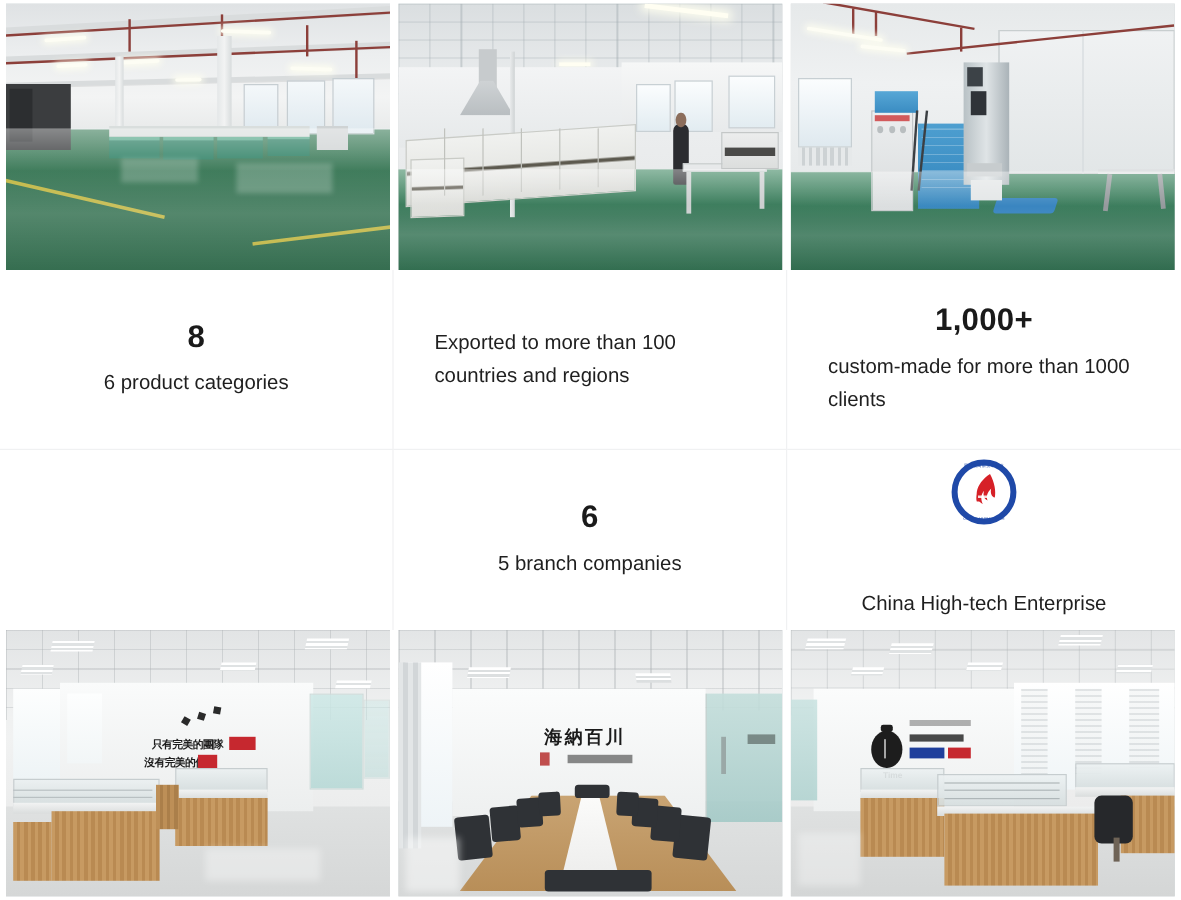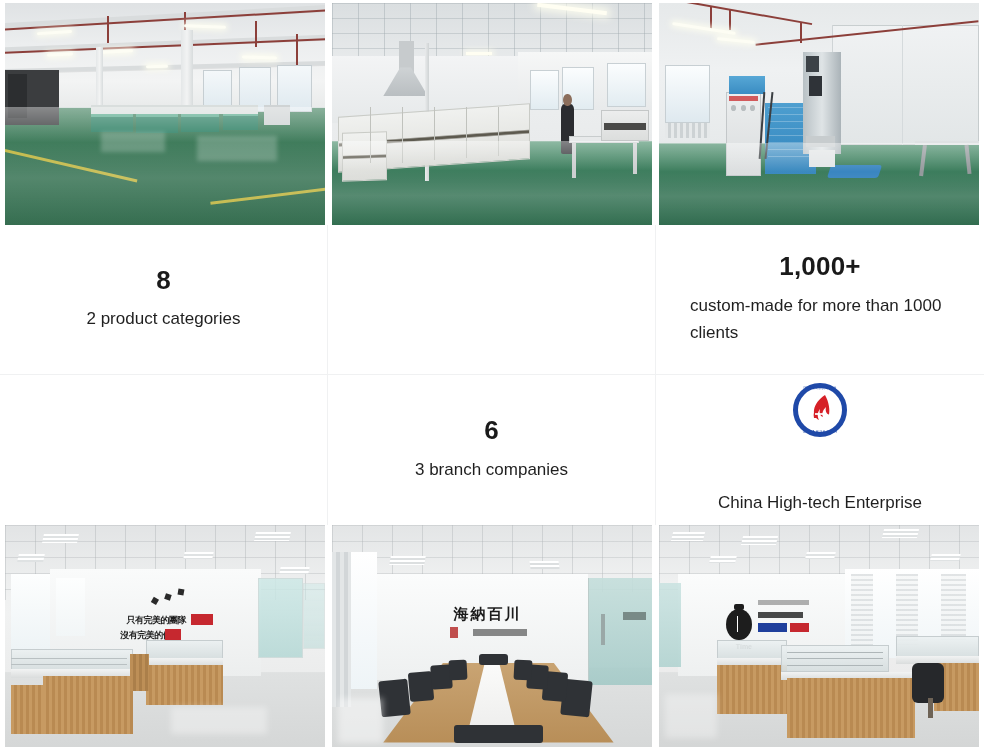--- a/index.html
+++ b/index.html
@@ -356,37 +356,38 @@
         <div style="position:absolute;left:96%;top:64%;width:1.2%;height:13%;background:#8f9497;transform:rotate(-6deg);"></div>
         <div class="gloss"></div>
       </div>
     </div>
   </div>
 
   <div class="stats">
 
     <div class="cell c1">
       <div class="stat-value">8</div>
-      <div class="stat-label">2 product categories</div>
+      <div class="stat-label">6 product categories</div>
     </div>
 
     <div class="cell c2">
+      <div class="stat-label">Exported to more than 100 countries and regions</div>
     </div>
 
     <div class="cell c3">
       <div class="stat-value">1,000+</div>
       <div class="stat-label">custom-made for more than 1000 clients</div>
     </div>
 
     <div class="cell c4">
     </div>
 
     <div class="cell c5">
       <div class="stat-value">6</div>
-      <div class="stat-label">3 branch companies</div>
+      <div class="stat-label">5 branch companies</div>
     </div>
 
     <div class="cell c6">
       <div class="logo-wrap">
         <div class="logo-ring"></div>
         <div class="logo-micro-top">国家级高新技术企业</div>
         <div class="logo-micro-bottom">CHINA HIGH-TECH</div>
         <svg class="logo-flame" viewBox="0 0 28 32">
           <path d="M19 2 C13 6, 9 11, 8 17 C7.5 21, 9 25, 13 27 C11 23, 11.5 19, 14 16 C13 20, 14 23, 17 24 C15.5 20.5, 17 17, 20 14 C19 18, 20.5 21, 23 21.5 C24 17, 23 9, 19 2 Z" fill="#d62027"></path>
           <path d="M11 14 C8 17, 7 21, 8 25 L11 25 C10 21, 10.5 17, 12.5 14.5 Z" fill="#d62027"></path>

